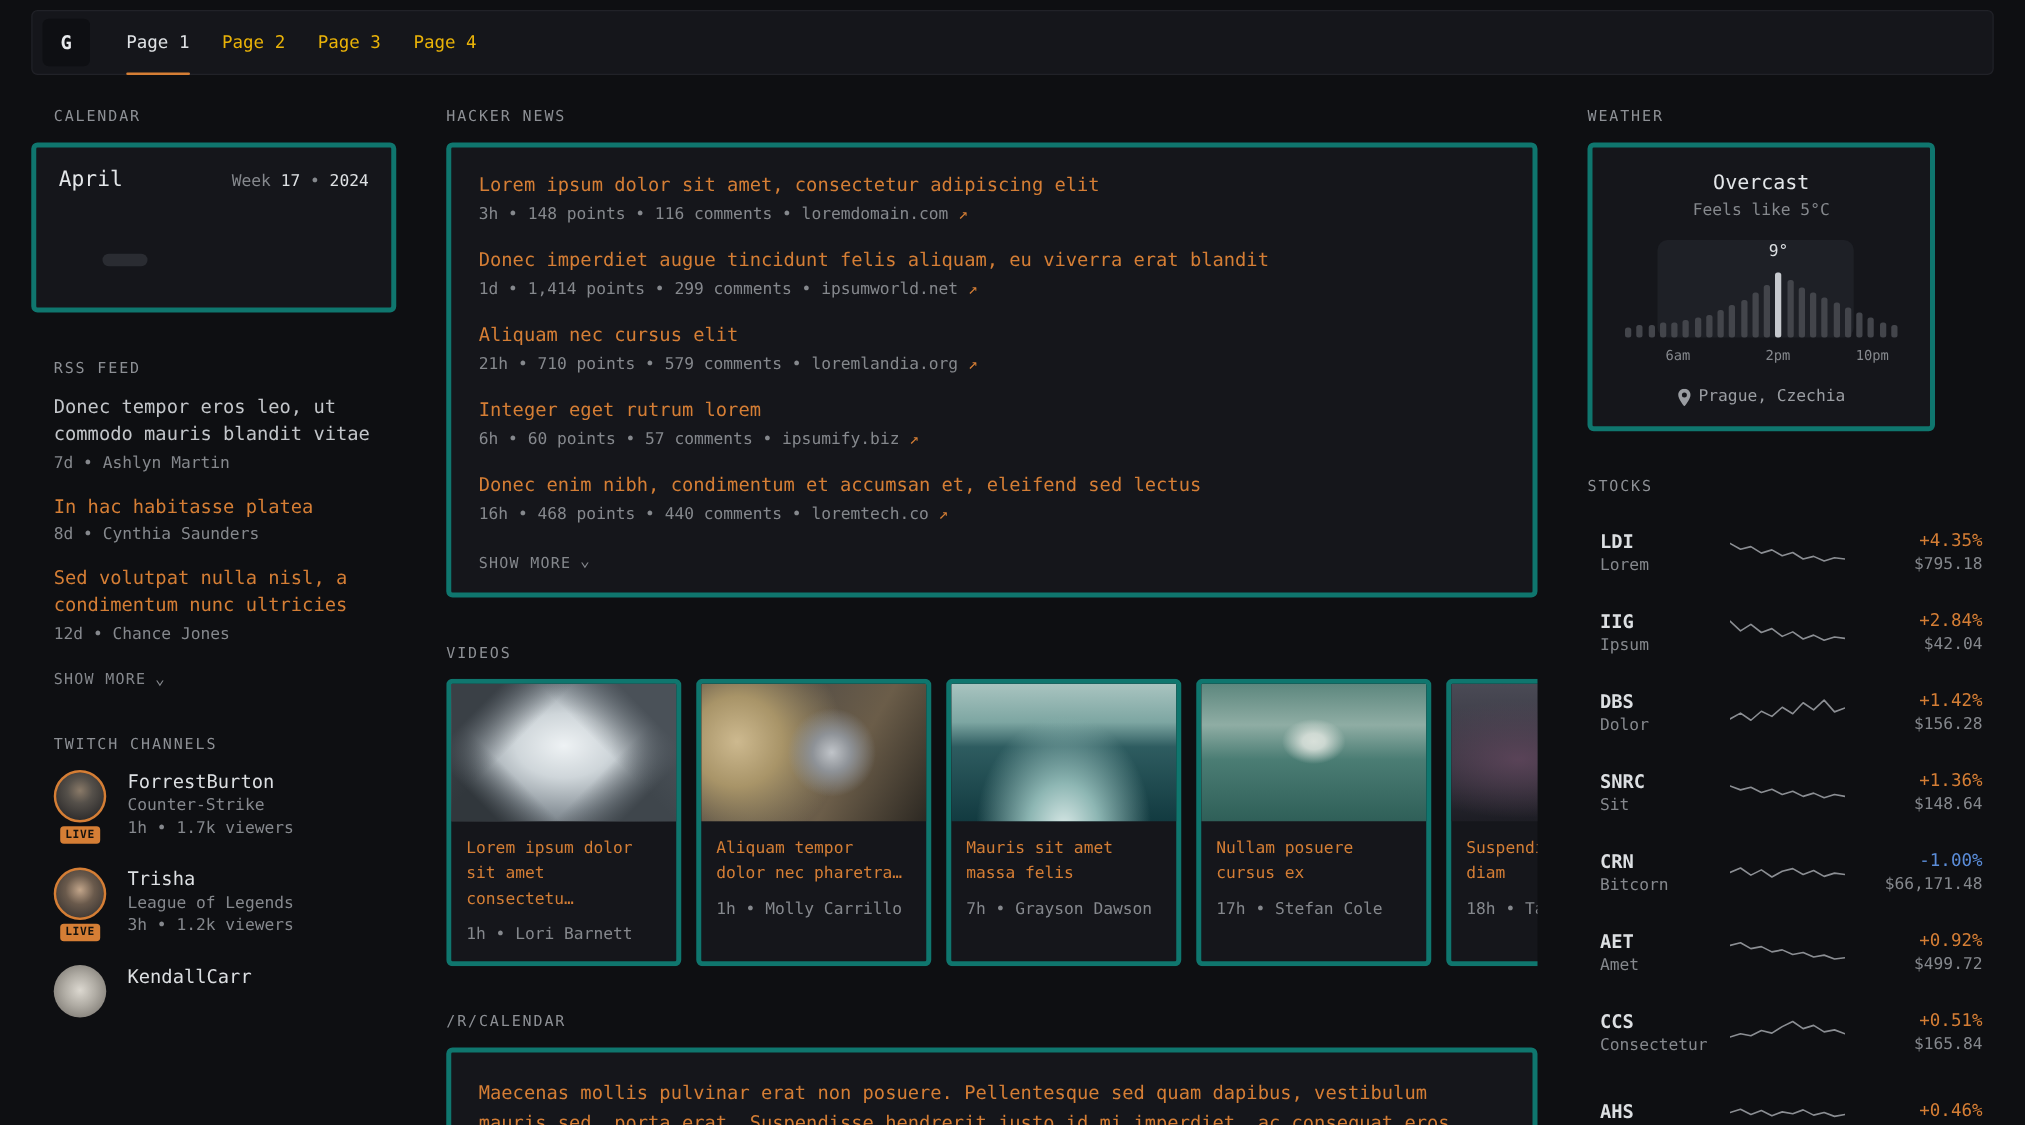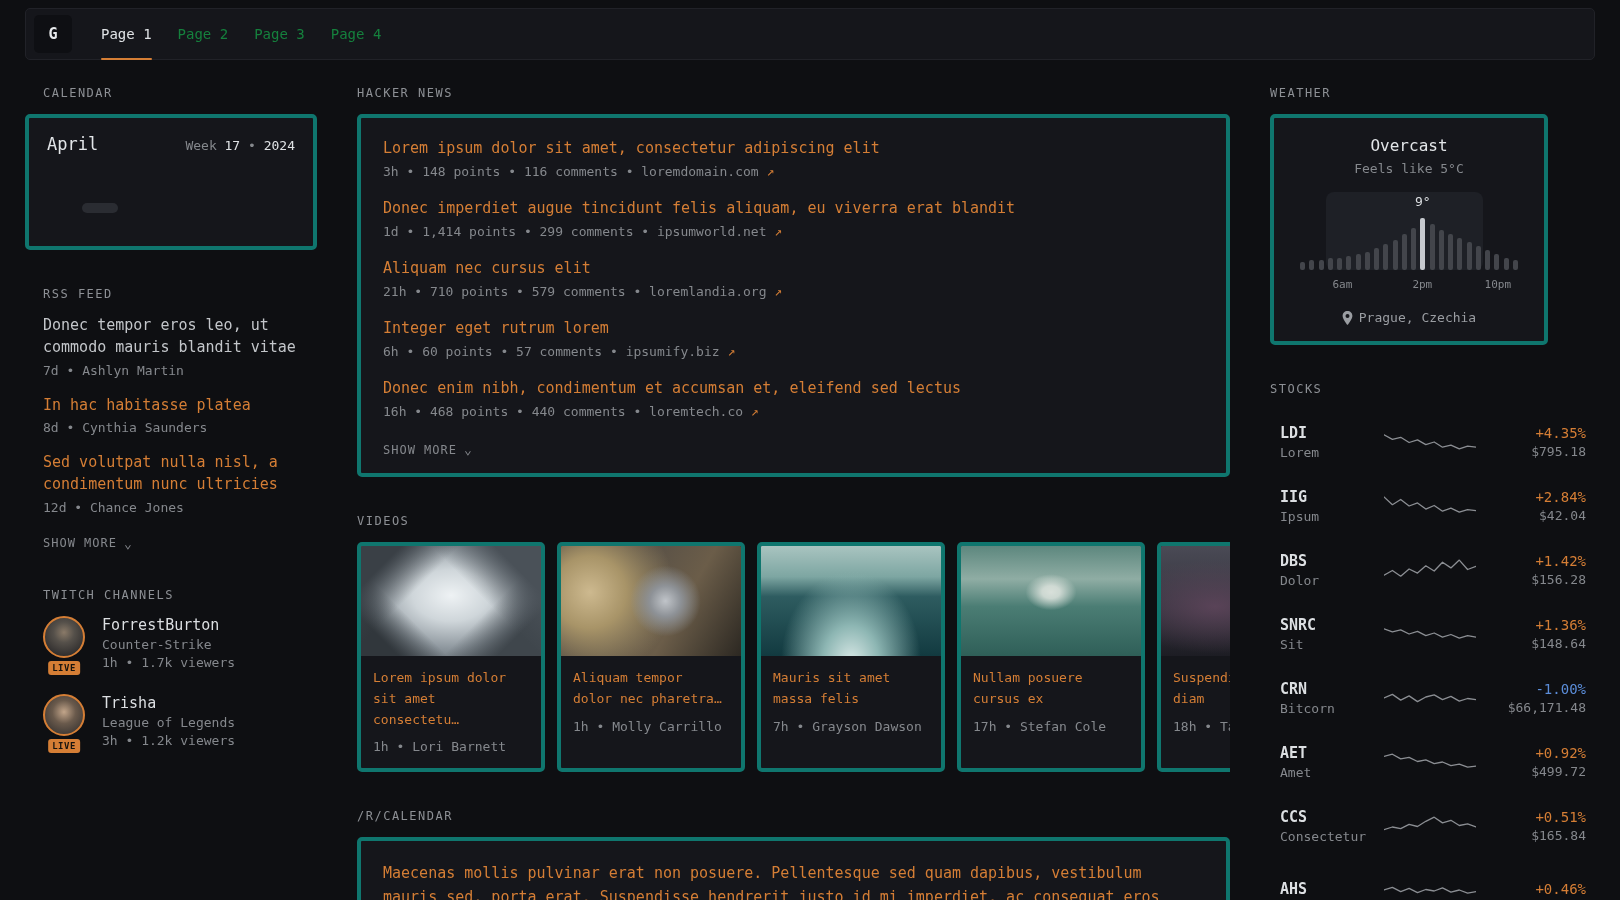--- a/index.html
+++ b/index.html
@@ -18,21 +18,21 @@
     display:flex; align-items:stretch; padding:0 8px; margin-bottom:26px; position:relative;
   }
   .logo {
     align-self:center; width:38px; height:38px; background:#0e0f13; border-radius:5px;
     display:flex; align-items:center; justify-content:center;
     color:#e8eaed; font-weight:bold; font-size:15px; margin-right:16px; cursor:pointer;
   }
   .tabs { display:flex; align-items:stretch; }
   .tab {
     position:relative; display:flex; align-items:center; padding:0 13px;
-    background:none; border:none; color:#15803d; font-family:inherit; font-size:14px; cursor:pointer;
+    background:none; border:none; color:#eab308; font-family:inherit; font-size:14px; cursor:pointer;
   }
   .tab.active { color:#dfe2e5; }
   .tab.active::after {
     content:""; position:absolute; left:13px; right:13px; bottom:-1px; height:2px;
     background:#d57e35; border-radius:2px;
   }
 
   
   .columns { display:grid; grid-template-columns:292px 873px 278px; gap:40px; align-items:start; }
   .widget { margin-bottom:37px; }
@@ -281,20 +281,31 @@
             </div>
             <div class="channel live av-2">
               <div class="avatar-wrap">
                 <div class="avatar"></div>
                 <span class="badge">LIVE</span>
               </div>
               <div class="ch-info">
                 <div class="ch-name">Trisha</div>
                 <div class="ch-cat meta">League of Legends</div>
                 <div class="ch-meta meta">3h • 1.2k viewers</div>
+              </div>
+            </div>
+            <div class="channel av-3">
+              <div class="avatar-wrap">
+                <div class="avatar"></div>
+
+              </div>
+              <div class="ch-info">
+                <div class="ch-name">KendallCarr</div>
+                <div class="ch-cat meta"></div>
+                <div class="ch-meta meta"></div>
               </div>
             </div>
           </div>
       </div>
 
     </section>
 
     <section class="col">
 
       <div class="widget">

